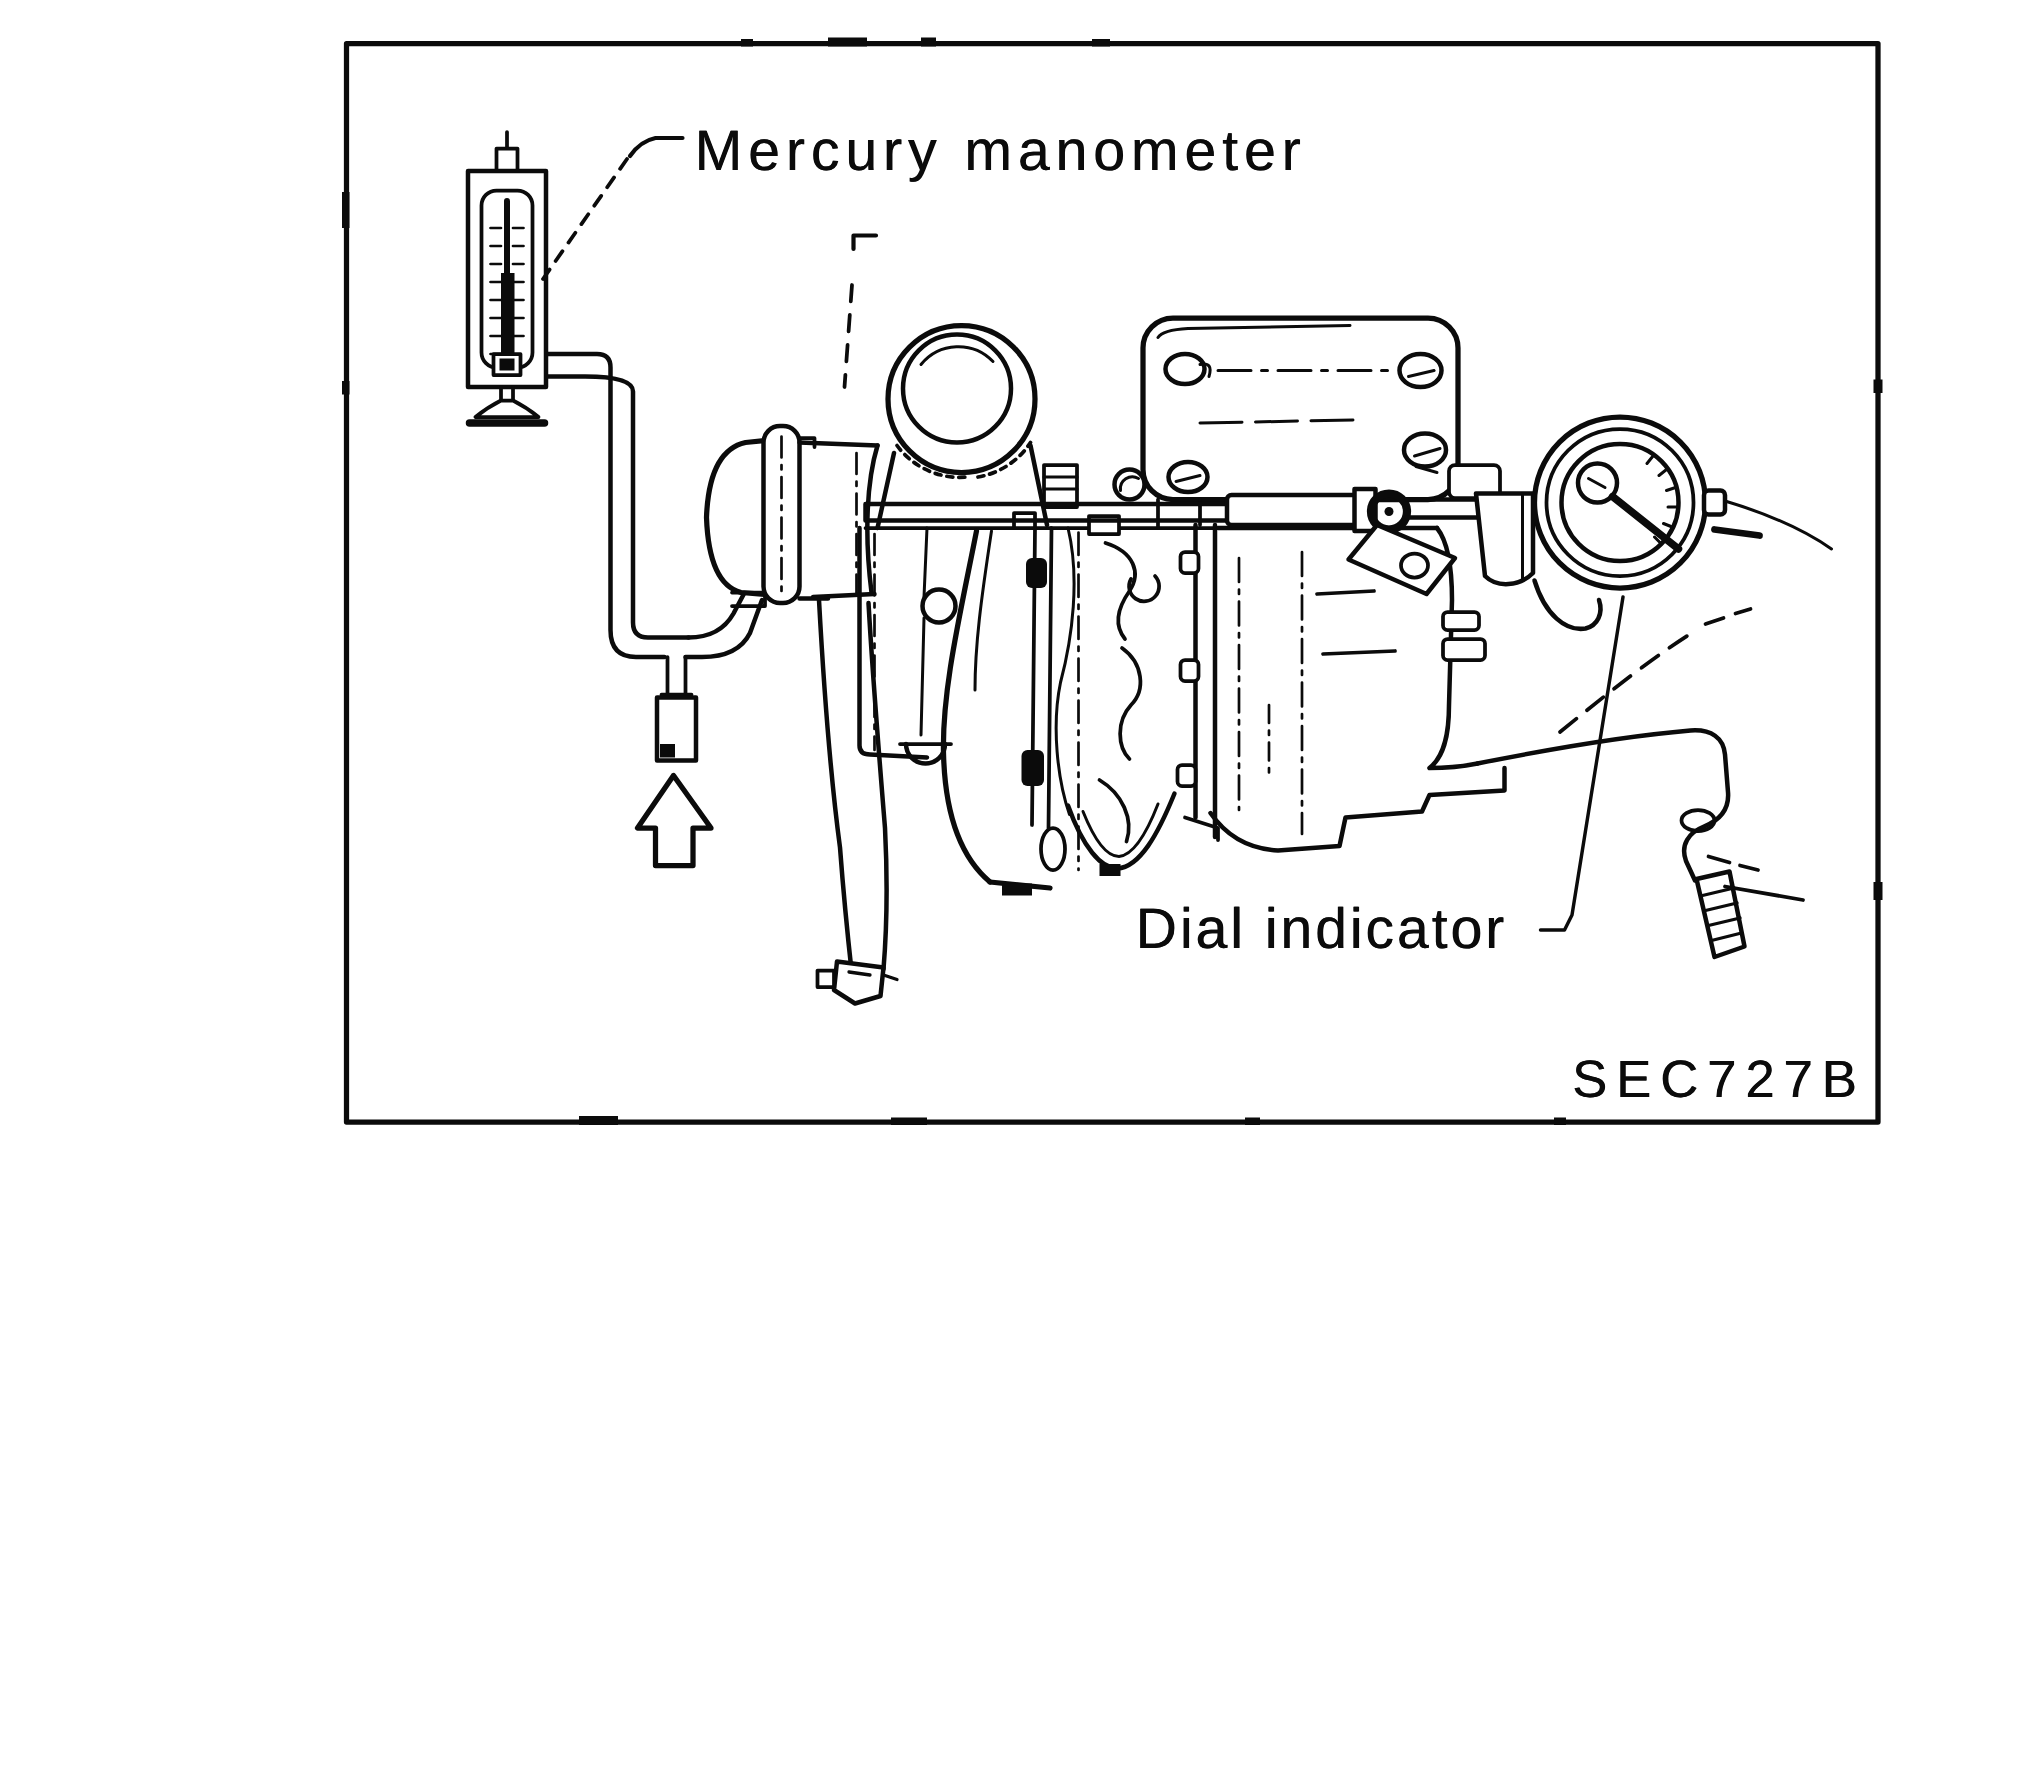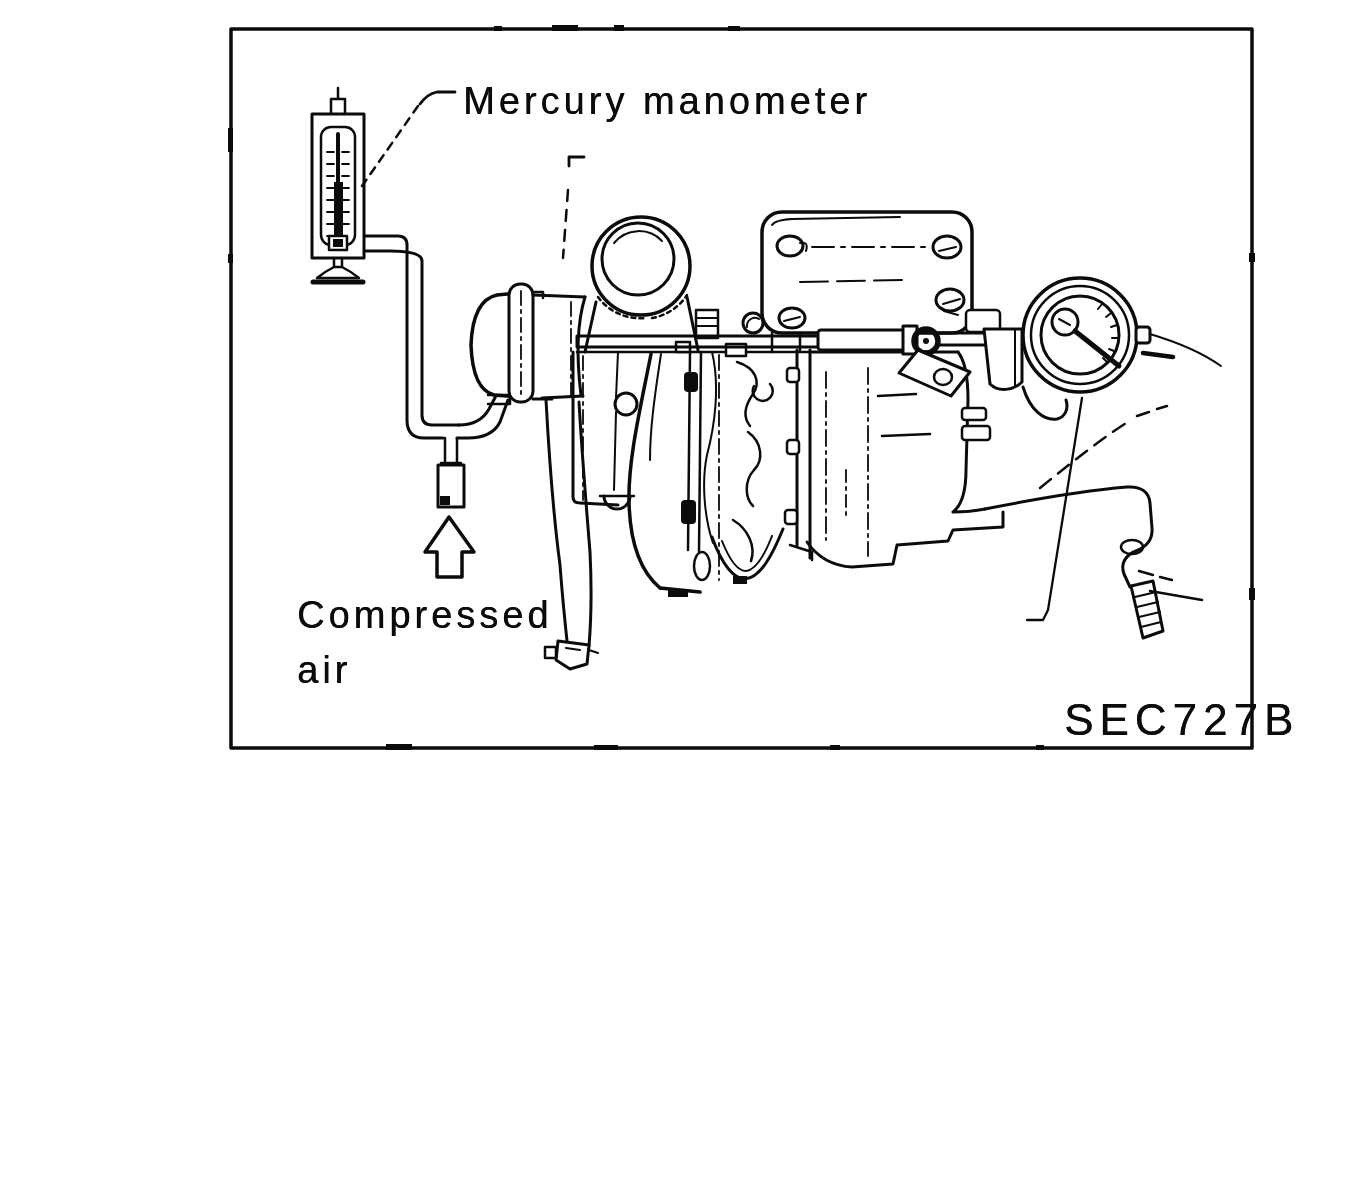--- a/index.html
+++ b/index.html
@@ -1,20 +1,20 @@
 <!DOCTYPE html>
 <html><head>
 <meta charset="utf-8">
 <style>
   html,body{margin:0;padding:0;background:#ffffff;}
   .page{position:relative;width:1336px;height:1183px;background:#ffffff;overflow:hidden;
         font-family:"Liberation Sans", sans-serif;}
   .diagram-label{position:absolute;color:#0b0b0b;font-size:38px;line-height:55px;
         letter-spacing:4px;white-space:pre-line;text-shadow:0.4px 0 #0b0b0b;}
-  .label-sec{font-size:44px;letter-spacing:6px;margin-left:16px;}
+  .label-sec{font-size:35px;letter-spacing:6px;}
   .label-bypass{letter-spacing:2px;}
   .label-dial{letter-spacing:2px;}
   svg{position:absolute;left:0;top:0;}
 </style>
 </head>
 <body>
 
 <div class="page">
 
   <svg width="1354" height="1183" viewBox="0 0 1354 1183">
@@ -232,19 +232,18 @@
         <rect x="545" y="647" width="11" height="11" fill="#fff" stroke-width="2.5"></rect>
         <path d="M589,650 L598,653 M566,648 L580,650" stroke-width="2.2"></path>
       </g>
 
     </g>
   </svg>
 
   <div class="diagram-label" style="left:463px;top:74px;">Mercury manometer</div>
 
 
-  <div class="diagram-label" style="left:297px;top:588px;">Compressed
-air</div>
-
+
+  <div class="diagram-label label-dial" style="left:757px;top:593px;">Dial indicator</div>
 
   <div class="diagram-label label-sec" style="left:1048px;top:692px;">SEC727B</div>
 
 </div>
 
 </body></html>

